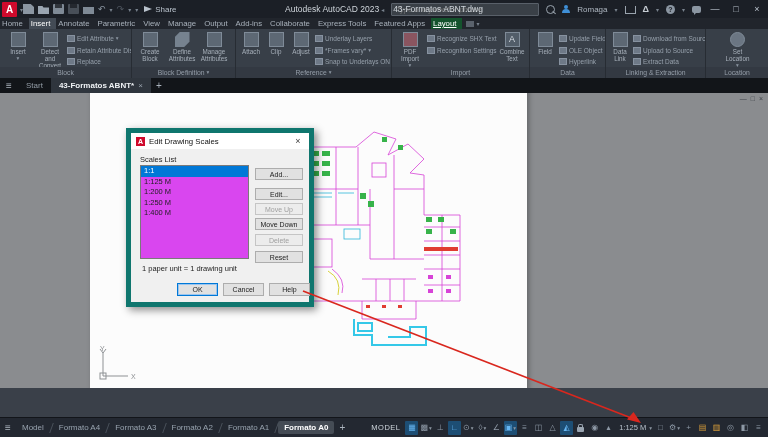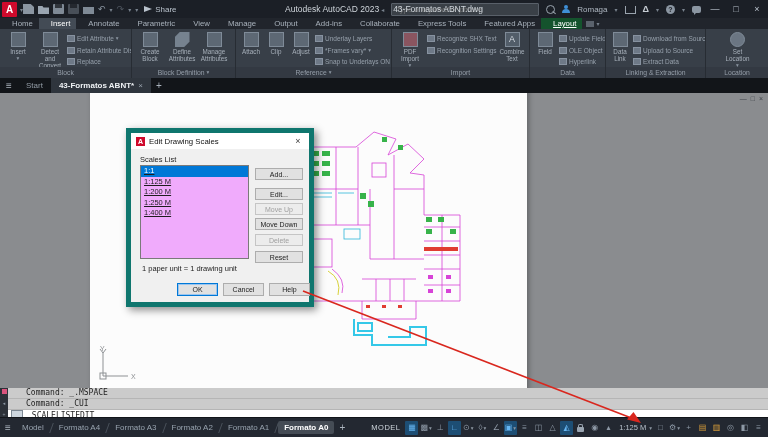--- a/index.html
+++ b/index.html
@@ -33,21 +33,21 @@
   .person::after{content:"";position:absolute;left:0;top:4px;width:8px;height:4px;border-radius:4px 4px 0 0;background:#3f8fd6;}
   .cart{width:9px;height:7px;border:1px solid #9aa4ae;border-top:none;position:relative;margin-top:2px;}
   .amark{color:#c6cdd4;font-size:9px;font-weight:bold;}
   .helpc{width:9px;height:9px;border-radius:50%;background:#8b96a2;color:#1b1f26;font-size:7px;display:flex;align-items:center;justify-content:center;font-weight:bold;}
   .bubble{width:9px;height:7px;background:#8b96a2;border-radius:2px;position:relative;}
   .bubble::after{content:"";position:absolute;left:2px;top:6px;border-left:3px solid #8b96a2;border-bottom:3px solid transparent;}
   .winbtn{color:#b9c2cc;font-size:9px;width:14px;text-align:center;}
   
   .rtabs{position:absolute;top:18px;left:0;right:0;height:11px;background:#21252c;display:flex;
          align-items:stretch;font-size:7.8px;color:#a8b1bb;z-index:5;}
-  .rtab{padding:1px 6px 0 12px;white-space:nowrap;text-align:right;}
+  .rtab{padding:1px 6px 0 2px;white-space:nowrap;text-align:right;}
   .rtab.sel{background:#434b55;color:#fff;}
   .rtab.ctx{background:#14532d;color:#fff;text-decoration:underline;}
   .rtab-extra{display:flex;align-items:center;gap:2px;padding:0 4px;color:#77818c;font-size:6px;}
   
   .ribbon{position:absolute;top:29px;left:0;right:0;height:49px;background:#383f48;display:flex;z-index:5;}
   .rpanel{position:relative;display:flex;flex-direction:column;border-right:1px solid #272c33;box-sizing:border-box;}
   .rpc{flex:1;display:flex;padding:2px 2px 0 3px;gap:2px;overflow:hidden;}
   .rpl{height:11px;background:#333942;color:#959ea9;font-size:6.8px;text-align:center;line-height:11px;
        white-space:nowrap;overflow:hidden;display:flex;align-items:center;justify-content:center;gap:2px;}
   .bigbtn{width:30px;display:flex;flex-direction:column;align-items:center;text-align:center;
@@ -74,21 +74,21 @@
   .paper{position:absolute;left:90px;top:-4px;width:437px;height:303px;background:#fcfcfc;box-shadow:2px 0 5px rgba(0,0,0,.28);}
   .vpctrl{position:absolute;top:2px;right:5px;display:flex;gap:4px;color:#3e4248;font-size:7px;}
   
   .dialog{position:absolute;left:126px;top:128px;width:178px;height:169px;background:#f0f0f0;
           border:5px solid #0f766e;box-shadow:3px 3px 8px rgba(0,0,0,.45);z-index:10;font-size:7.5px;color:#1e1e1e;}
   .dtitle{height:16px;background:#fff;display:flex;align-items:center;padding:0 5px;gap:4px;}
   .dlogo{width:9px;height:9px;background:#cf0a2c;color:#fff;font-size:7px;font-weight:bold;display:flex;align-items:center;justify-content:center;}
   .dtext{font-size:7.8px;color:#111;}
   .dclose{margin-left:auto;color:#444;font-size:9px;width:12px;text-align:center;}
   .dlabel{position:absolute;left:9px;top:22px;color:#222;}
-  .dlist{position:absolute;left:9px;top:32px;width:107px;height:92px;background:#f0abfc;border:1px solid #7a7a7a;overflow:hidden;text-decoration:underline;}
+  .dlist{position:absolute;left:9px;top:32px;width:107px;height:92px;background:#d946ef;border:1px solid #7a7a7a;overflow:hidden;}
   .ditem{height:10.5px;line-height:10.5px;padding:0 3px;white-space:nowrap;}
   .ditem.sel{background:#0078d7;color:#fff;}
   .dbtn{position:absolute;left:124px;width:48px;height:12px;background:#e1e1e1;border:1px solid #adadad;
         font-size:7px;color:#222;display:flex;align-items:center;justify-content:center;box-sizing:border-box;}
   .dbtn.disabled{color:#a0a0a0;background:#ececec;border-color:#c5c5c5;}
   .dnote{position:absolute;left:11px;top:131px;color:#222;}
   .dfoot{position:absolute;left:46px;top:150px;display:flex;gap:5px;}
   .fbtn{width:41px;height:13px;background:#e1e1e1;border:1px solid #adadad;font-size:7px;color:#222;
         display:flex;align-items:center;justify-content:center;box-sizing:border-box;}
   .fbtn.default{border:1px solid #0078d7;box-shadow:inset 0 0 0 1px #9cc5ee;}
@@ -485,35 +485,20 @@
     <div class="dbtn disabled" style="top:101px">Delete</div>
     <div class="dbtn" style="top:118px">Reset</div>
     <div class="dnote">1 paper unit = 1 drawing unit</div>
     <div class="dfoot">
       <div class="fbtn default">OK</div>
       <div class="fbtn">Cancel</div>
       <div class="fbtn">Help</div>
     </div>
   </div>
 
-  <div class="cmd">
-    <div class="cmdside">
-      <span class="cside-i pink"></span>
-      <span class="cside-i">◂</span>
-      <span class="cside-i">+</span>
-    </div>
-    <div class="cmdmain">
-      <div class="chist">Command: _.MSPACE</div>
-      <div class="chist">Command: _CUI</div>
-      <div class="cinput">
-        <span class="cmdico"></span>
-        <span>_SCALELISTEDIT</span>
-      </div>
-    </div>
-  </div>
 
   <div class="statusbar">
     <span class="smenu">≡</span>
     <span class="ltab">Model</span>
     <span class="lt-sep"></span>
     <span class="ltab">Formato A4</span>
     <span class="lt-sep"></span>
     <span class="ltab">Formato A3</span>
     <span class="lt-sep"></span>
     <span class="ltab">Formato A2</span>

